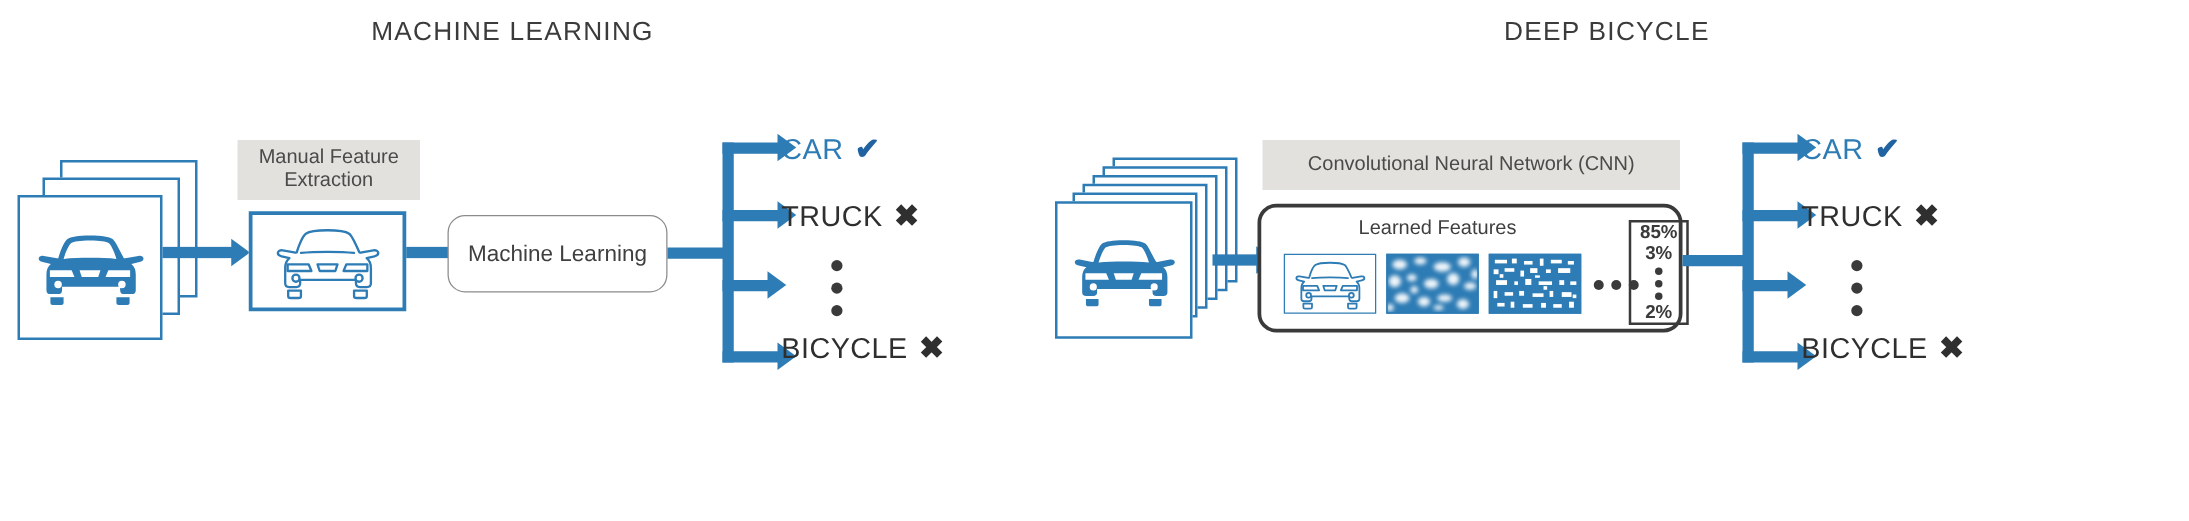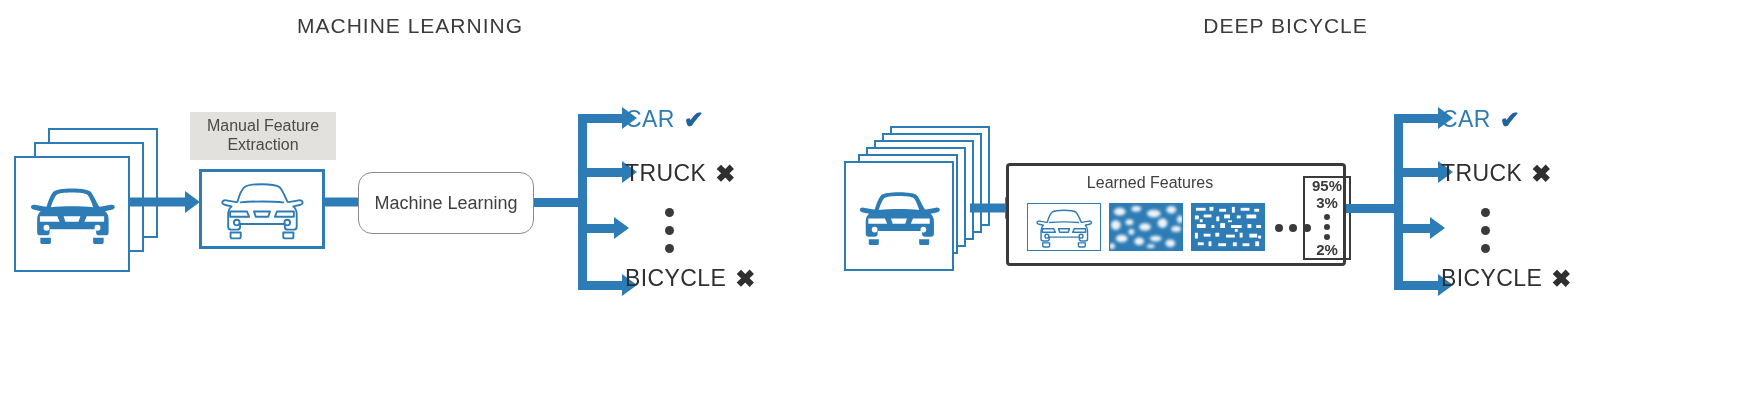--- a/index.html
+++ b/index.html
@@ -85,21 +85,21 @@
     justify-content: center;
     color: #3f3f3f;
     font-size: 18px;
     font-family: "Liberation Sans", sans-serif;
   }
 
   
   .cnn-box {
     position: absolute;
     border: 3px solid #3a3a3a;
-    border-radius: 4px;
+    border-radius: 15px;
     background: #ffffff;
   }
   .cnn-inner-title {
     position: absolute;
     top: 8px;
     left: 0;
     width: 255px;
     text-align: center;
     font-size: 16px;
     color: #3f3f3f;
@@ -341,20 +341,23 @@
           <path fill="#2e7cb5" d="M74 62h12v5c0 1.3-0.8 2-2.2 2h-7.6c-1.4 0-2.2-0.7-2.2-2z"></path>
         </svg>
       </div>
     </div>
 
     <div class="arrow-r" style="left:150px; top:197px; width:50px; height:22px;">
       <div class="shaft" style="width:38px;"></div>
       <div class="head"></div>
     </div>
 
+    <div class="caption" style="left:190px; top:112px; width:334px; height:40px;">
+      <span>Convolutional Neural Network (CNN)</span>
+    </div>
 
     <div class="cnn-box" style="left:186px; top:163px; width:340px; height:103px;">
 
       <div class="cnn-inner-title" style="left:16px; width:250px;">Learned Features</div>
 
       <div class="fmap" style="left:18px; width:74px; background:#ffffff;">
         <svg width="62" height="42" viewBox="0 0 100 70" style="margin:2px auto 0; display:block;">
           <g fill="none" stroke="#2e7cb5" stroke-width="2.4" stroke-linejoin="round" stroke-linecap="round">
             <path d="M50 7c-10.5 0-16.8 1.2-19.6 3.1C27.7 12 24 20.6 22.2 27l-1.1 0.3 -11.5-2.1c-2.5-0.5-4.2 0.6-4.4 2.1 -0.2 1.5 1 2.7 3.4 3.2l7 1.6c-2.5 2-3.8 4.8-3.8 9v13.8c0 2.3 1.1 3.4 3.6 3.4h6.3c2.5 0 3.6-1.1 3.6-3.4v-3h50.4v3c0 2.3 1.1 3.4 3.6 3.4h6.3c2.5 0 3.6-1.1 3.6-3.4V41.1c0-4.2-1.3-7-3.8-9l7-1.6c2.4-0.5 3.6-1.7 3.4-3.2 -0.2-1.5-1.9-2.6-4.4-2.1l-11.5 2.1 -1.1-0.3C76 20.6 72.3 12 69.6 10.1 66.8 8.2 60.5 7 50 7z"></path>
             <path d="M26 27.5c6.3-0.7 14-1 24-1s17.7 0.3 24 1"></path>
@@ -443,21 +446,21 @@
 
       <div class="ellipsis-h" style="left:266px; top:58px;">
         <i></i>
         <i></i>
         <i></i>
       </div>
 
       <div class="bracket" style="left:294px; top:10px; width:48px; height:84px;">
         <div class="cap top"></div>
         <div class="cap bot"></div>
-        <div class="pct">95%</div>
+        <div class="pct">85%</div>
         <div class="pct">3%</div>
         <div class="vdots">
           <i></i>
           <i></i>
           <i></i>
         </div>
         <div class="pct">2%</div>
       </div>
     </div>
 

